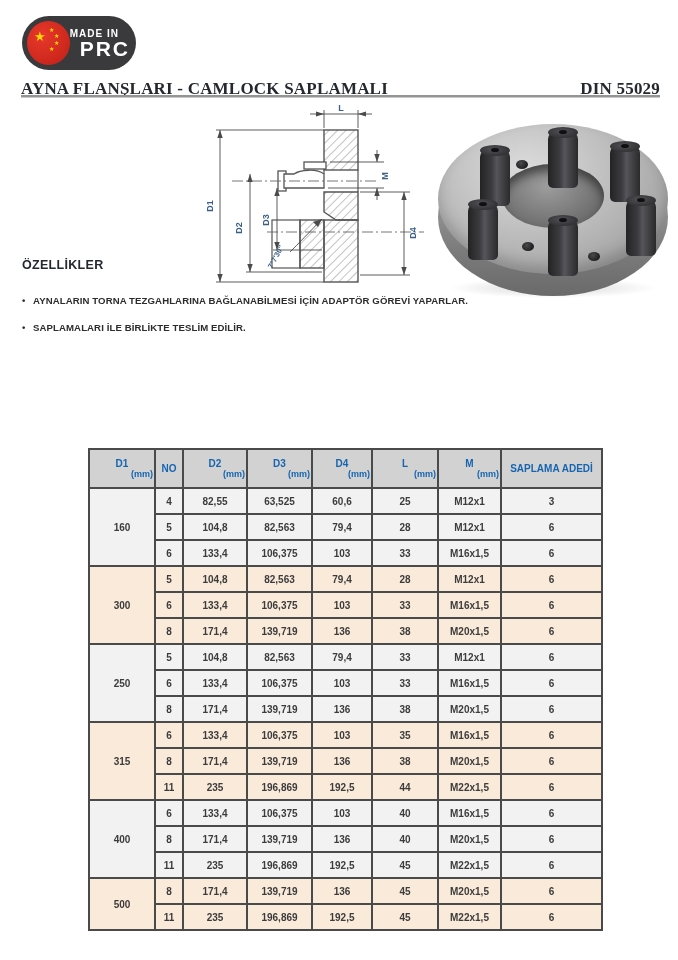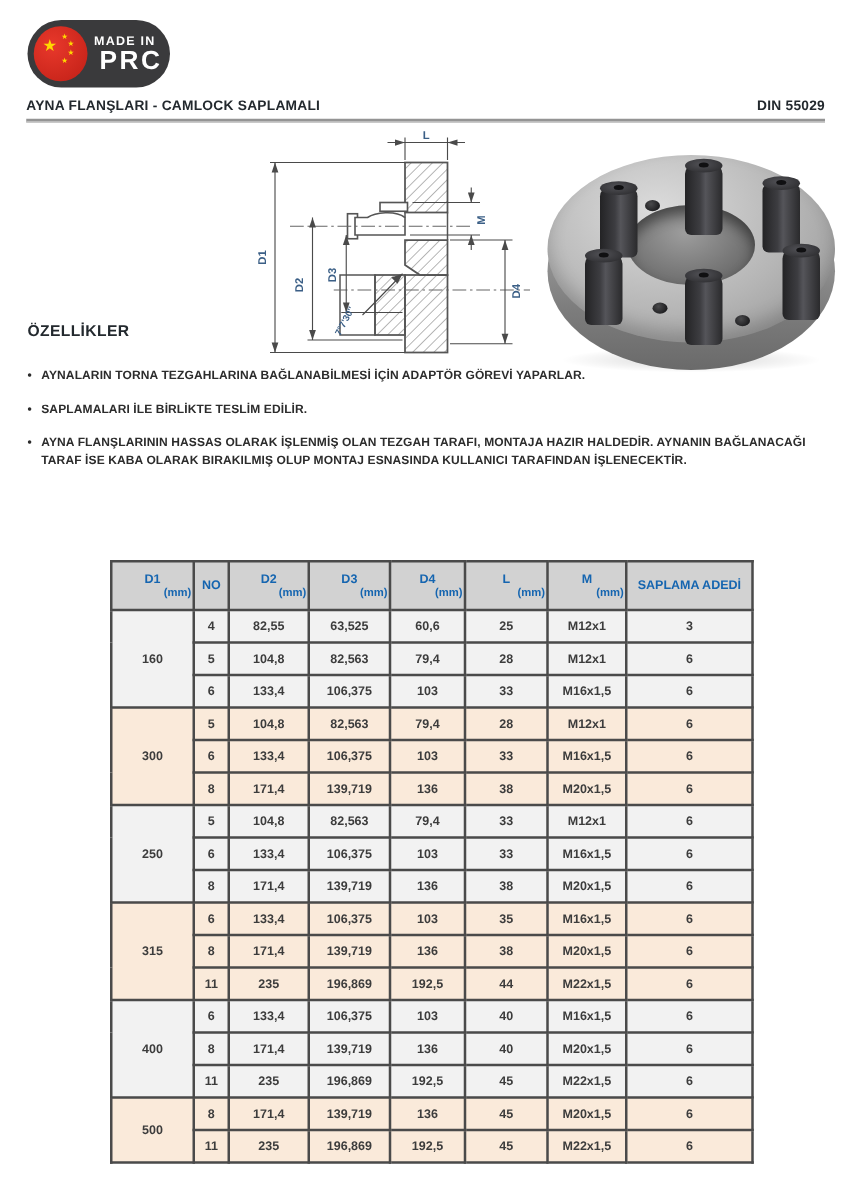--- a/index.html
+++ b/index.html
@@ -22,27 +22,27 @@
   .logo{position:absolute;left:22px;top:16px;width:114px;height:54px;background:var(--logo-dark);
         border-radius:27px;display:flex;align-items:center;}
   .logo-flag{position:relative;width:44px;height:44px;margin-left:5px;border-radius:50%;
         background:radial-gradient(circle at 35% 35%, #e8382b, #c01f16);}
   .star{position:absolute;color:#ffd900;line-height:1;}
   .star.big{font-size:13px;left:7px;top:9px;}
   .star.s1{font-size:6px;left:22px;top:6px;}
   .star.s2{font-size:6px;left:27px;top:12px;}
   .star.s3{font-size:6px;left:27px;top:19px;}
   .star.s4{font-size:6px;left:22px;top:25px;}
-  .logo-txt{flex:1;text-align:center;color:#fff;padding-right:6px;}
+  .logo-txt{flex:1;text-align:left;color:#fff;padding-right:6px;}
   .logo-line1{font-size:10px;font-weight:bold;letter-spacing:1px;}
   .logo-line2{font-size:21px;font-weight:bold;letter-spacing:2px;line-height:.95;padding-left:10px;}
 
   
   .titlebar{position:absolute;left:21px;right:18px;top:79px;display:flex;justify-content:space-between;}
-  .doc-title,.doc-standard{font-size:11px;font-weight:bold;color:var(--ink);letter-spacing:.2px;}
+  .doc-title,.doc-standard{font-size:17px;font-weight:bold;color:var(--ink);letter-spacing:.2px;font-family:Liberation Serif, serif;}
   .rule{position:absolute;left:21px;right:18px;top:95px;height:3px;background:#949494;border-bottom:1px solid #c9c9c9;}
 
   
   .drawing{position:absolute;left:172px;top:100px;width:260px;height:195px;}
   .drawing svg{display:block;}
 
   
   .photo{position:absolute;left:430px;top:102px;width:245px;height:200px;}
   .ring-side{position:absolute;left:8px;top:36px;width:230px;height:158px;border-radius:50%;
         background:linear-gradient(#b9b9b9,#7c7c7c 70%,#6a6a6a);}
@@ -208,21 +208,20 @@
     <div class="stud" style="left:180px;top:44px;"></div>
     <div class="stud" style="left:38px;top:102px;"></div>
     <div class="stud" style="left:196px;top:98px;"></div>
     <div class="stud" style="left:118px;top:118px;"></div>
   </div>
 
   <div class="features-heading">ÖZELLİKLER</div>
   <ul class="features">
     <li>AYNALARIN TORNA TEZGAHLARINA BAĞLANABİLMESİ İÇİN ADAPTÖR GÖREVİ YAPARLAR.</li>
     <li>SAPLAMALARI İLE BİRLİKTE TESLİM EDİLİR.</li>
-    <li>AYNA FLANŞLARININ HASSAS OLARAK İŞLENMİŞ OLAN TEZGAH TARAFI, MONTAJA HAZIR HALDEDİR. AYNANIN BAĞLANACAĞI TARAF İSE KABA OLARAK BIRAKILMIŞ OLUP MONTAJ ESNASINDA KULLANICI TARAFINDAN İŞLENECEKTİR.</li>
   </ul>
 
   <table class="spec-table">
     <colgroup>
       <col class="c1">
         <col class="c2">
         <col class="c3">
         <col class="c4">
       <col class="c5">
         <col class="c6">

